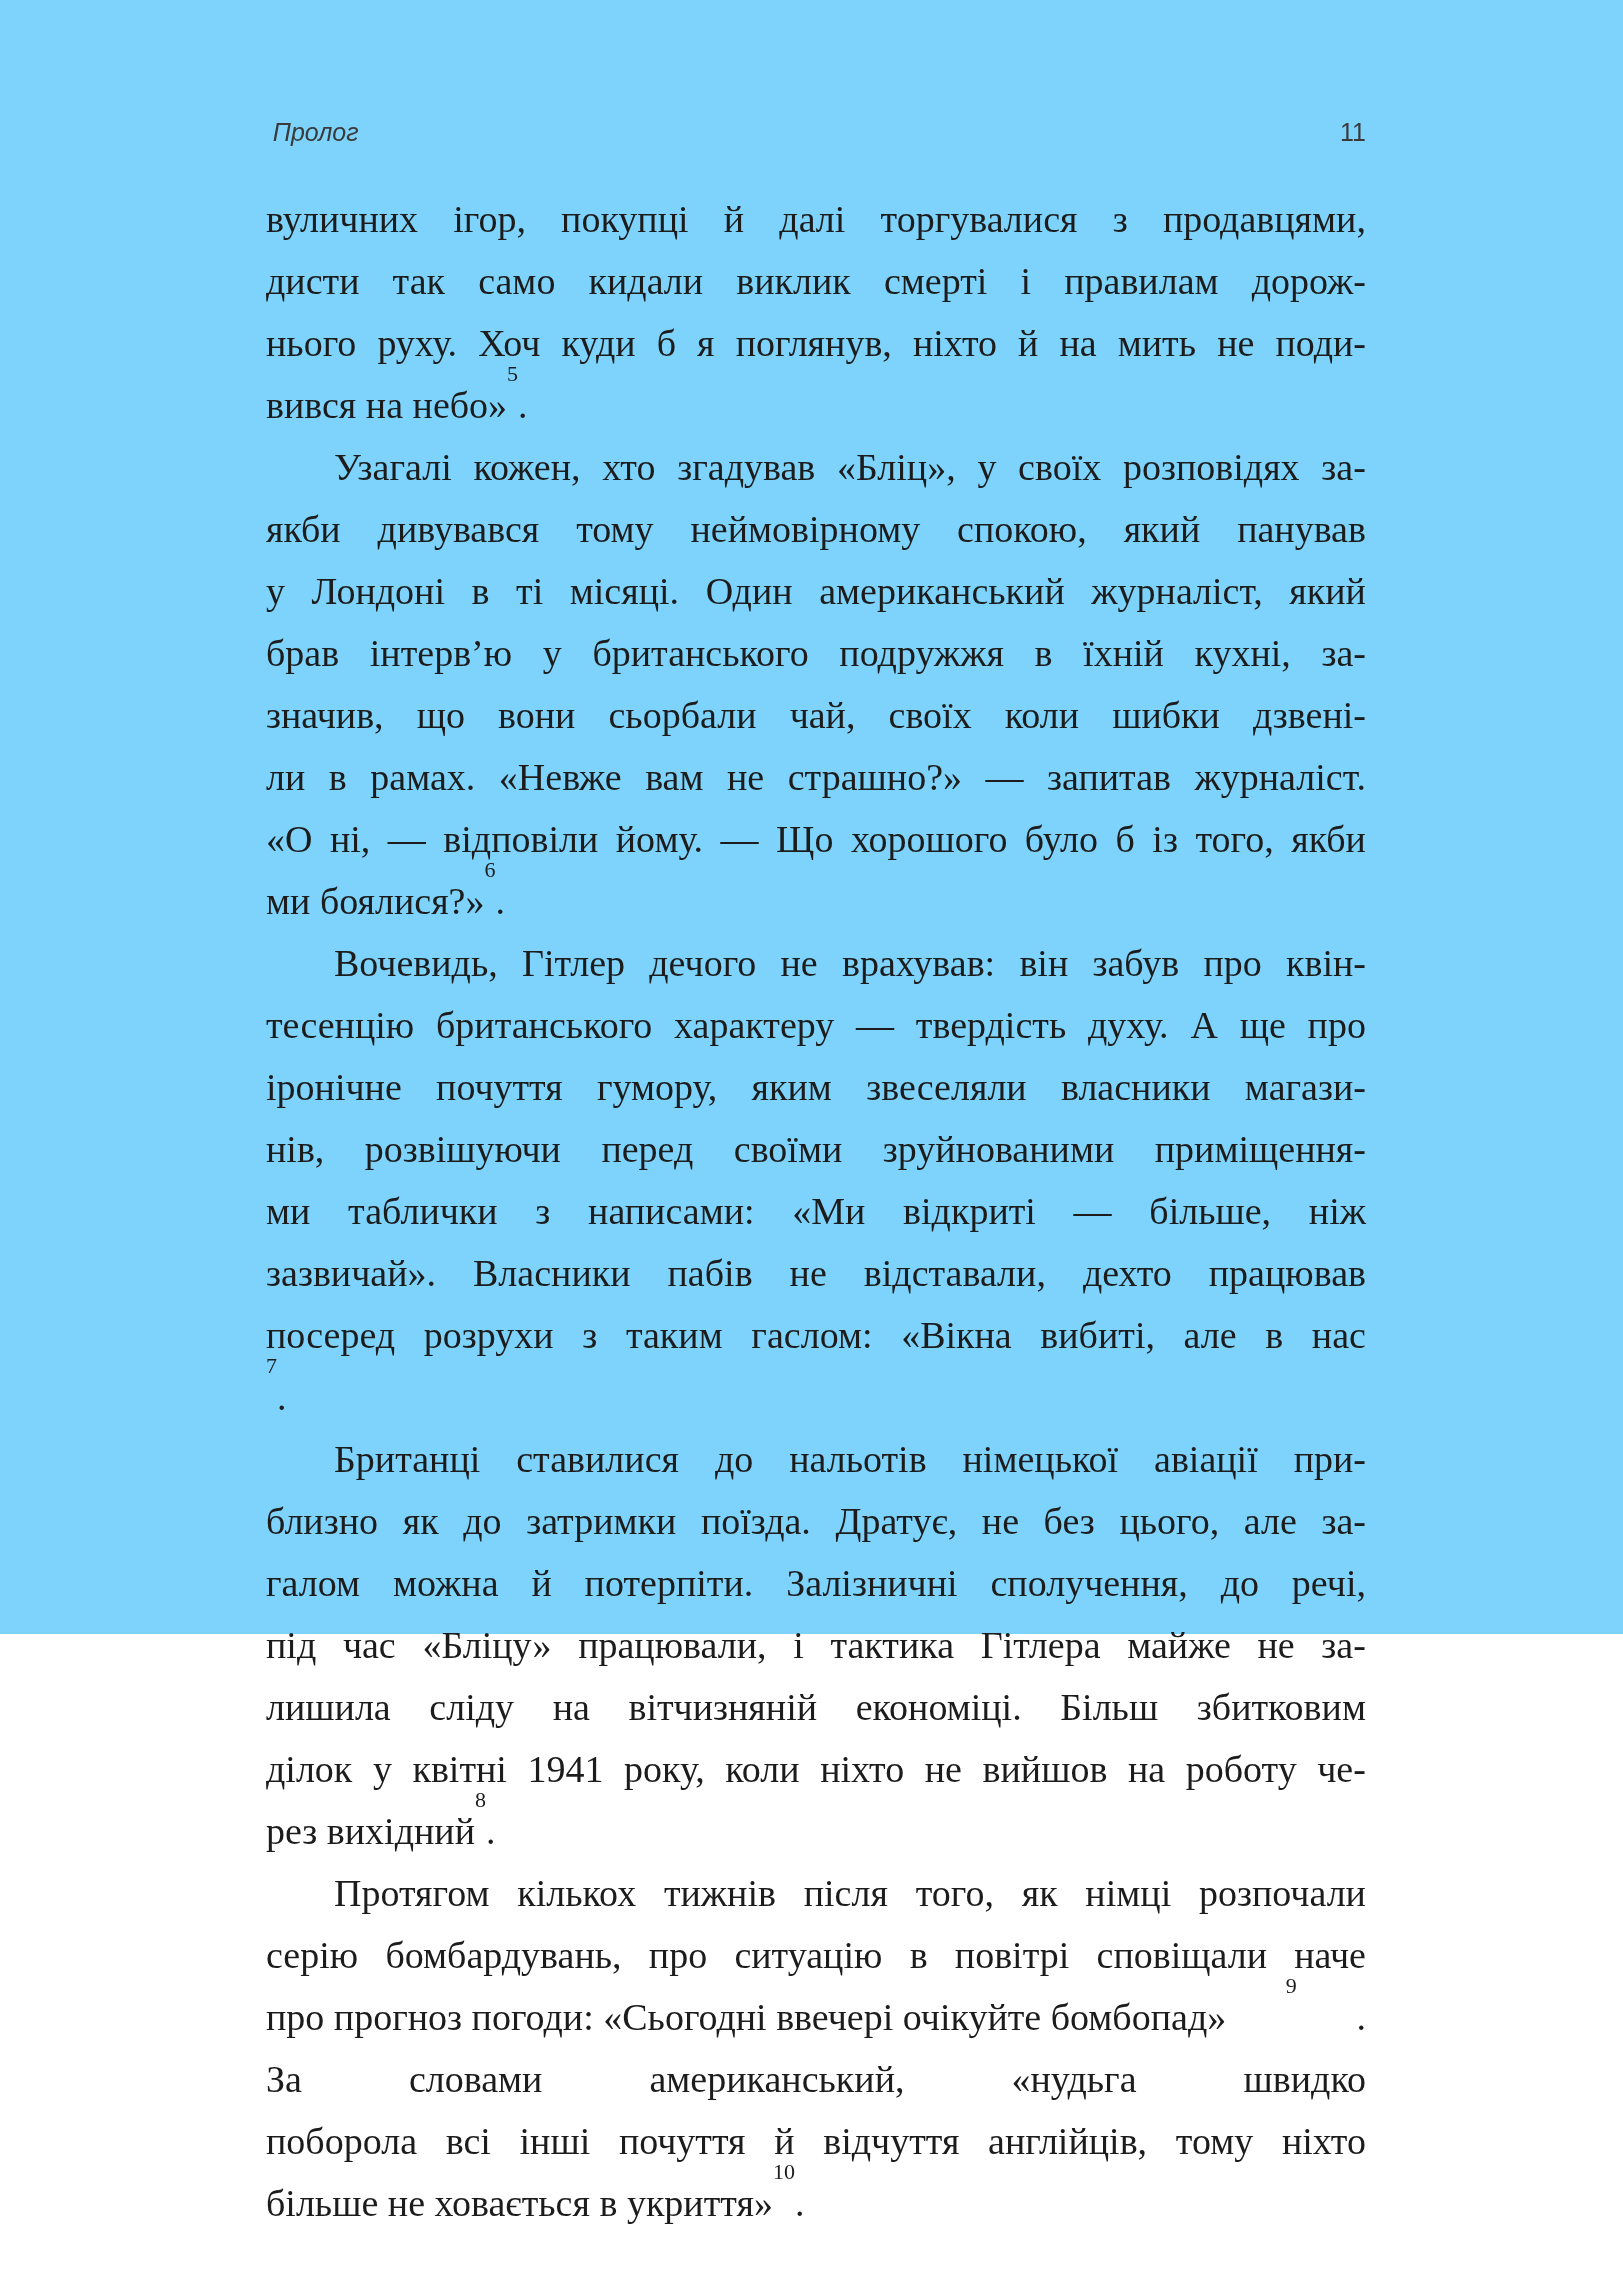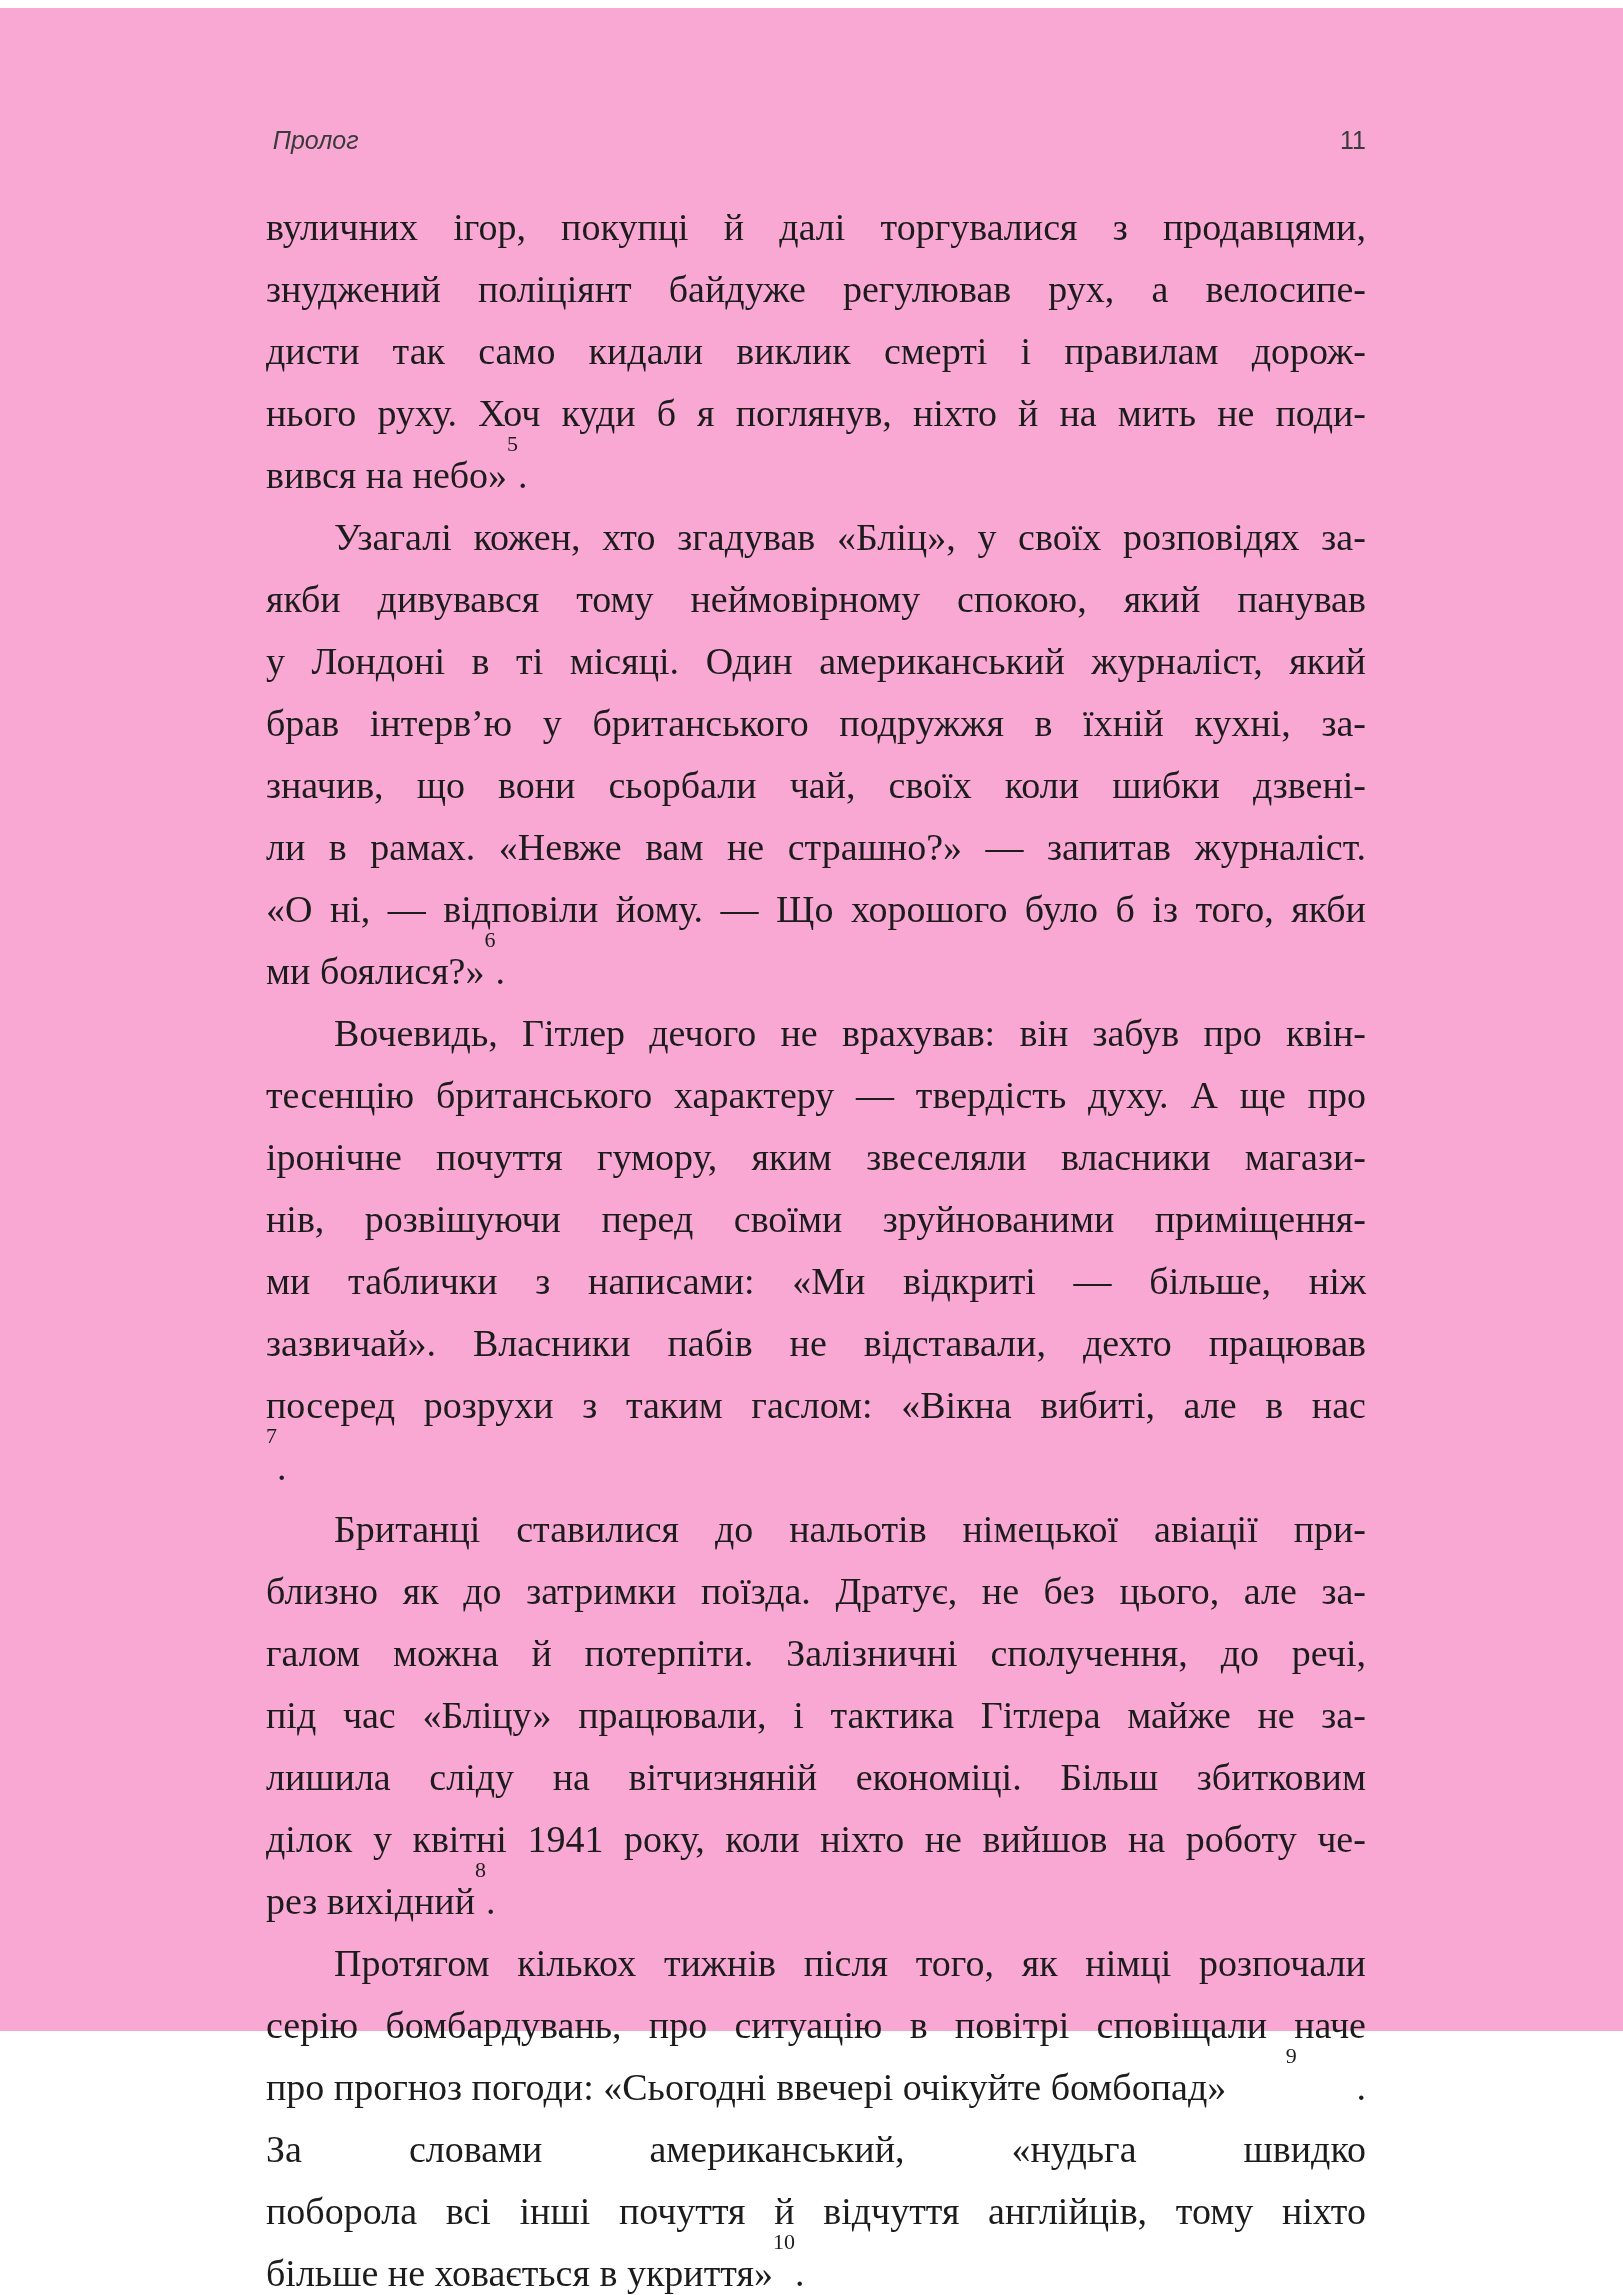--- a/index.html
+++ b/index.html
@@ -1,17 +1,17 @@
 <!DOCTYPE html>
 <html style="font-size:13.5px"><head>
 <meta charset="utf-8">
 <style>
   html, body { margin: 0; padding: 0; background: #ffffff; }
   body { width: 1624px; height: 2295px; position: relative; overflow: hidden; }
-  .page { position: absolute; left: 0; top: 8px; width: 1624px; height: 2023px; background: #f9a8d4; }
+  .page { position: absolute; left: 0; top: 0; width: 1624px; height: 1634px; background: #7dd3fc; }
   .running-head {
     position: absolute; left: 266px; top: 118px; width: 1100px; height: 42px;
     font-family: "Liberation Sans", sans-serif; color: #3a3a3a; font-size: 25px;
   }
   .running-head .chapter { position: absolute; left: 6.8px; top: 0; font-style: italic; }
   .running-head .pageno { position: absolute; right: 0; top: 0; }
   .body-text {
     position: absolute; left: 266px; top: 188px; width: 1100px;
     font-family: "Liberation Serif", serif; color: #1c1c1c;
     font-size: 38px; line-height: 62px;
@@ -38,29 +38,20 @@
           <span class="w">вуличних</span>
           <span class="w">ігор,</span>
           <span class="w">покупці</span>
           <span class="w">й</span>
           <span class="w">далі</span>
           <span class="w">торгувалися</span>
           <span class="w">з</span>
           <span class="w">продавцями,</span>
         </div>
       <div class="line">
-          <span class="w">знуджений</span>
-          <span class="w">поліціянт</span>
-          <span class="w">байдуже</span>
-          <span class="w">регулював</span>
-          <span class="w">рух,</span>
-          <span class="w">а</span>
-          <span class="w">велосипе-</span>
-        </div>
-      <div class="line">
           <span class="w">дисти</span>
           <span class="w">так</span>
           <span class="w">само</span>
           <span class="w">кидали</span>
           <span class="w">виклик</span>
           <span class="w">смерті</span>
           <span class="w">і</span>
           <span class="w">правилам</span>
           <span class="w">дорож-</span>
         </div>

